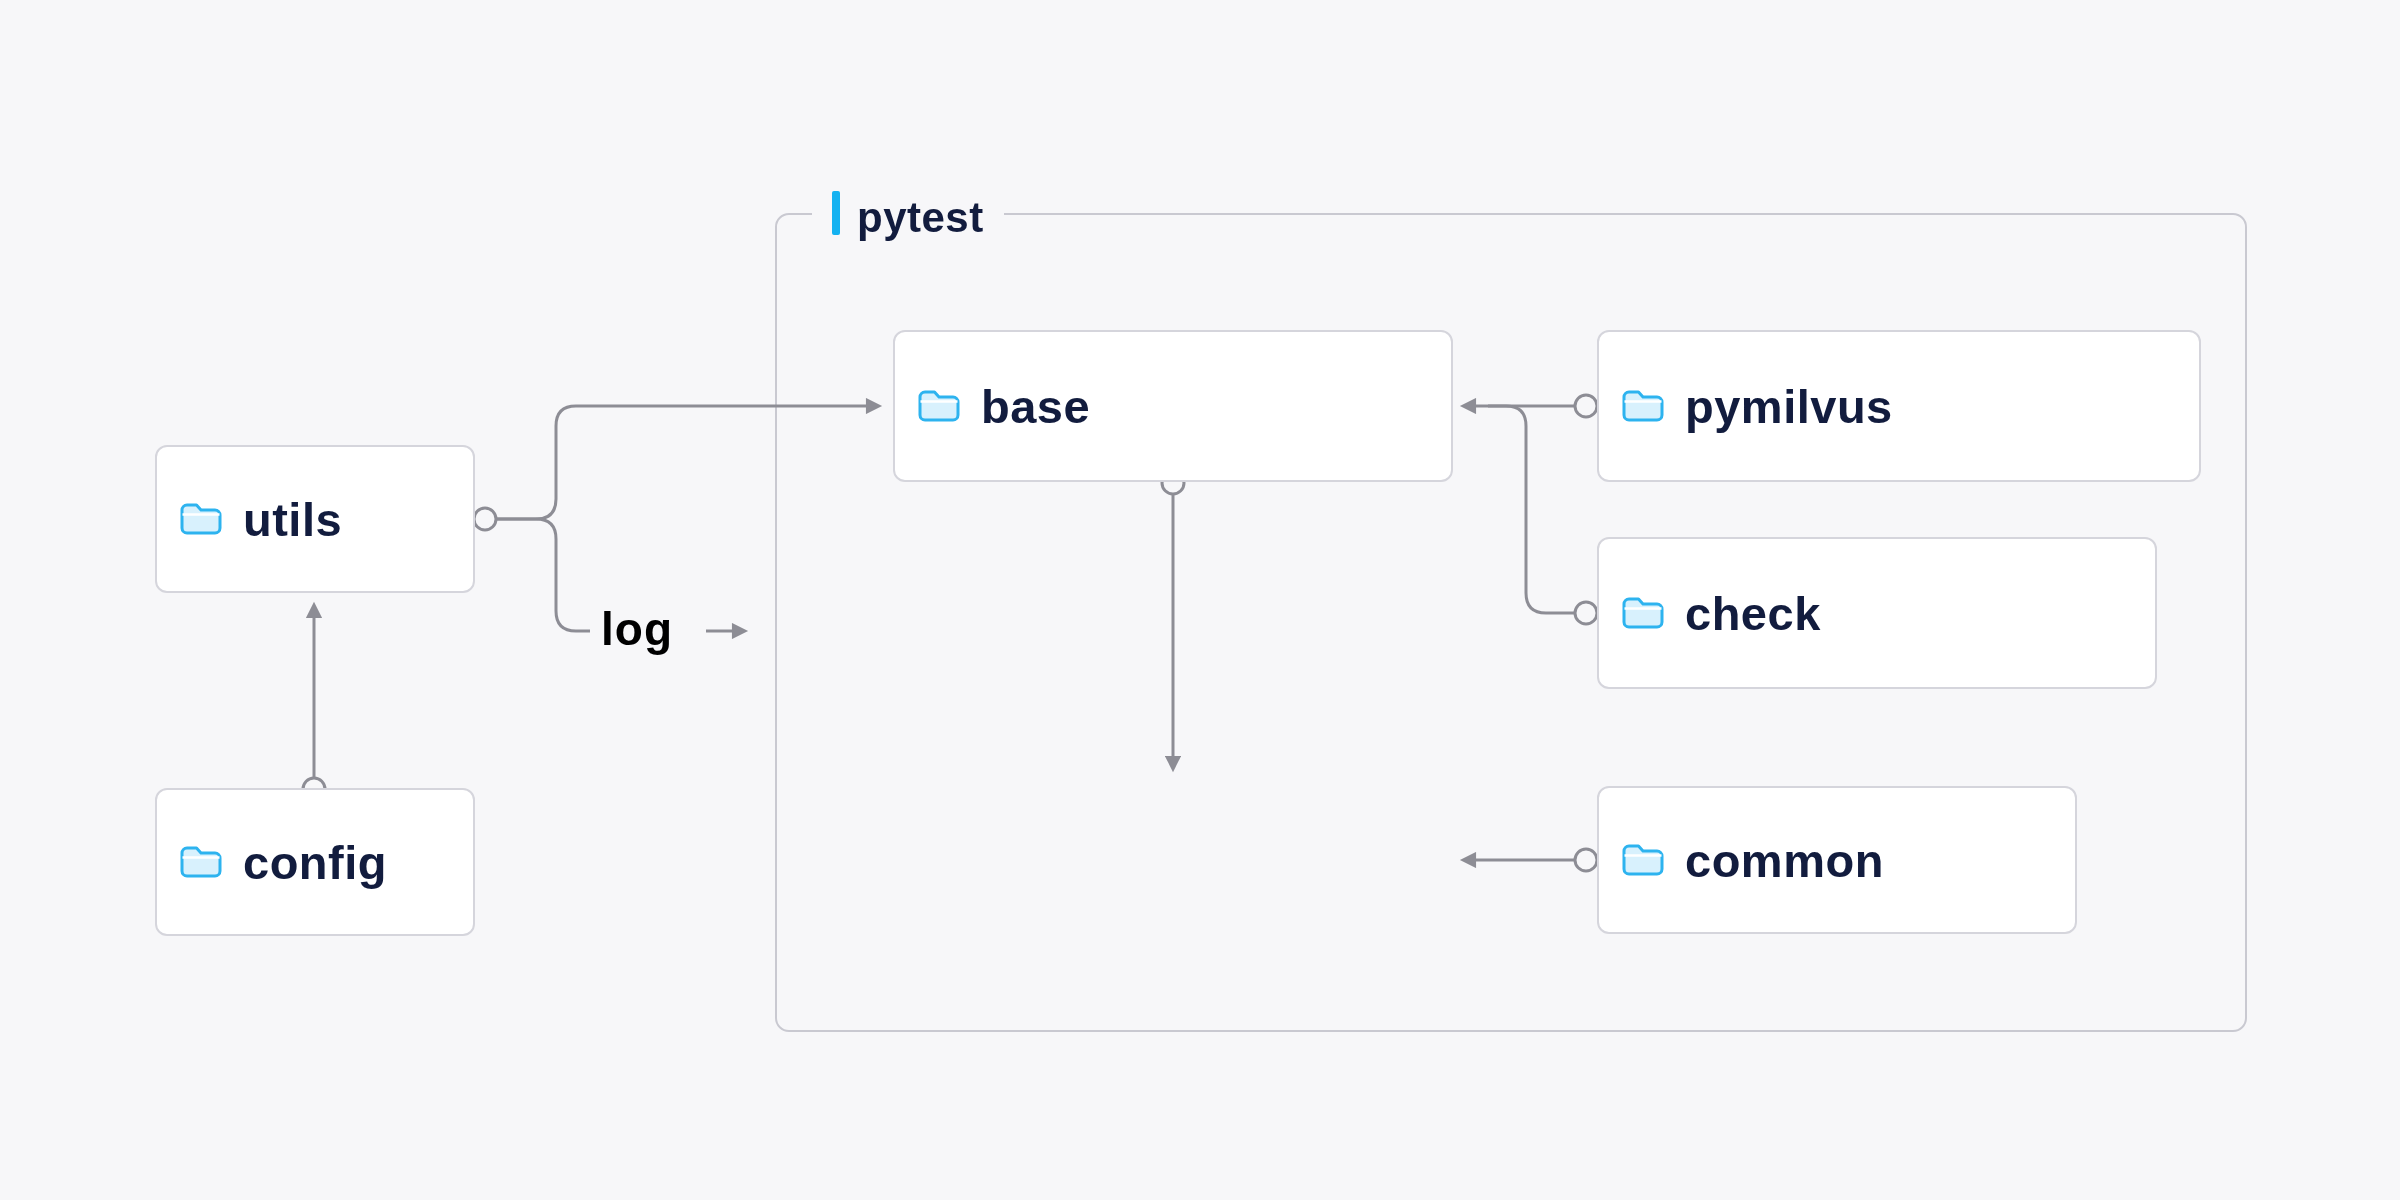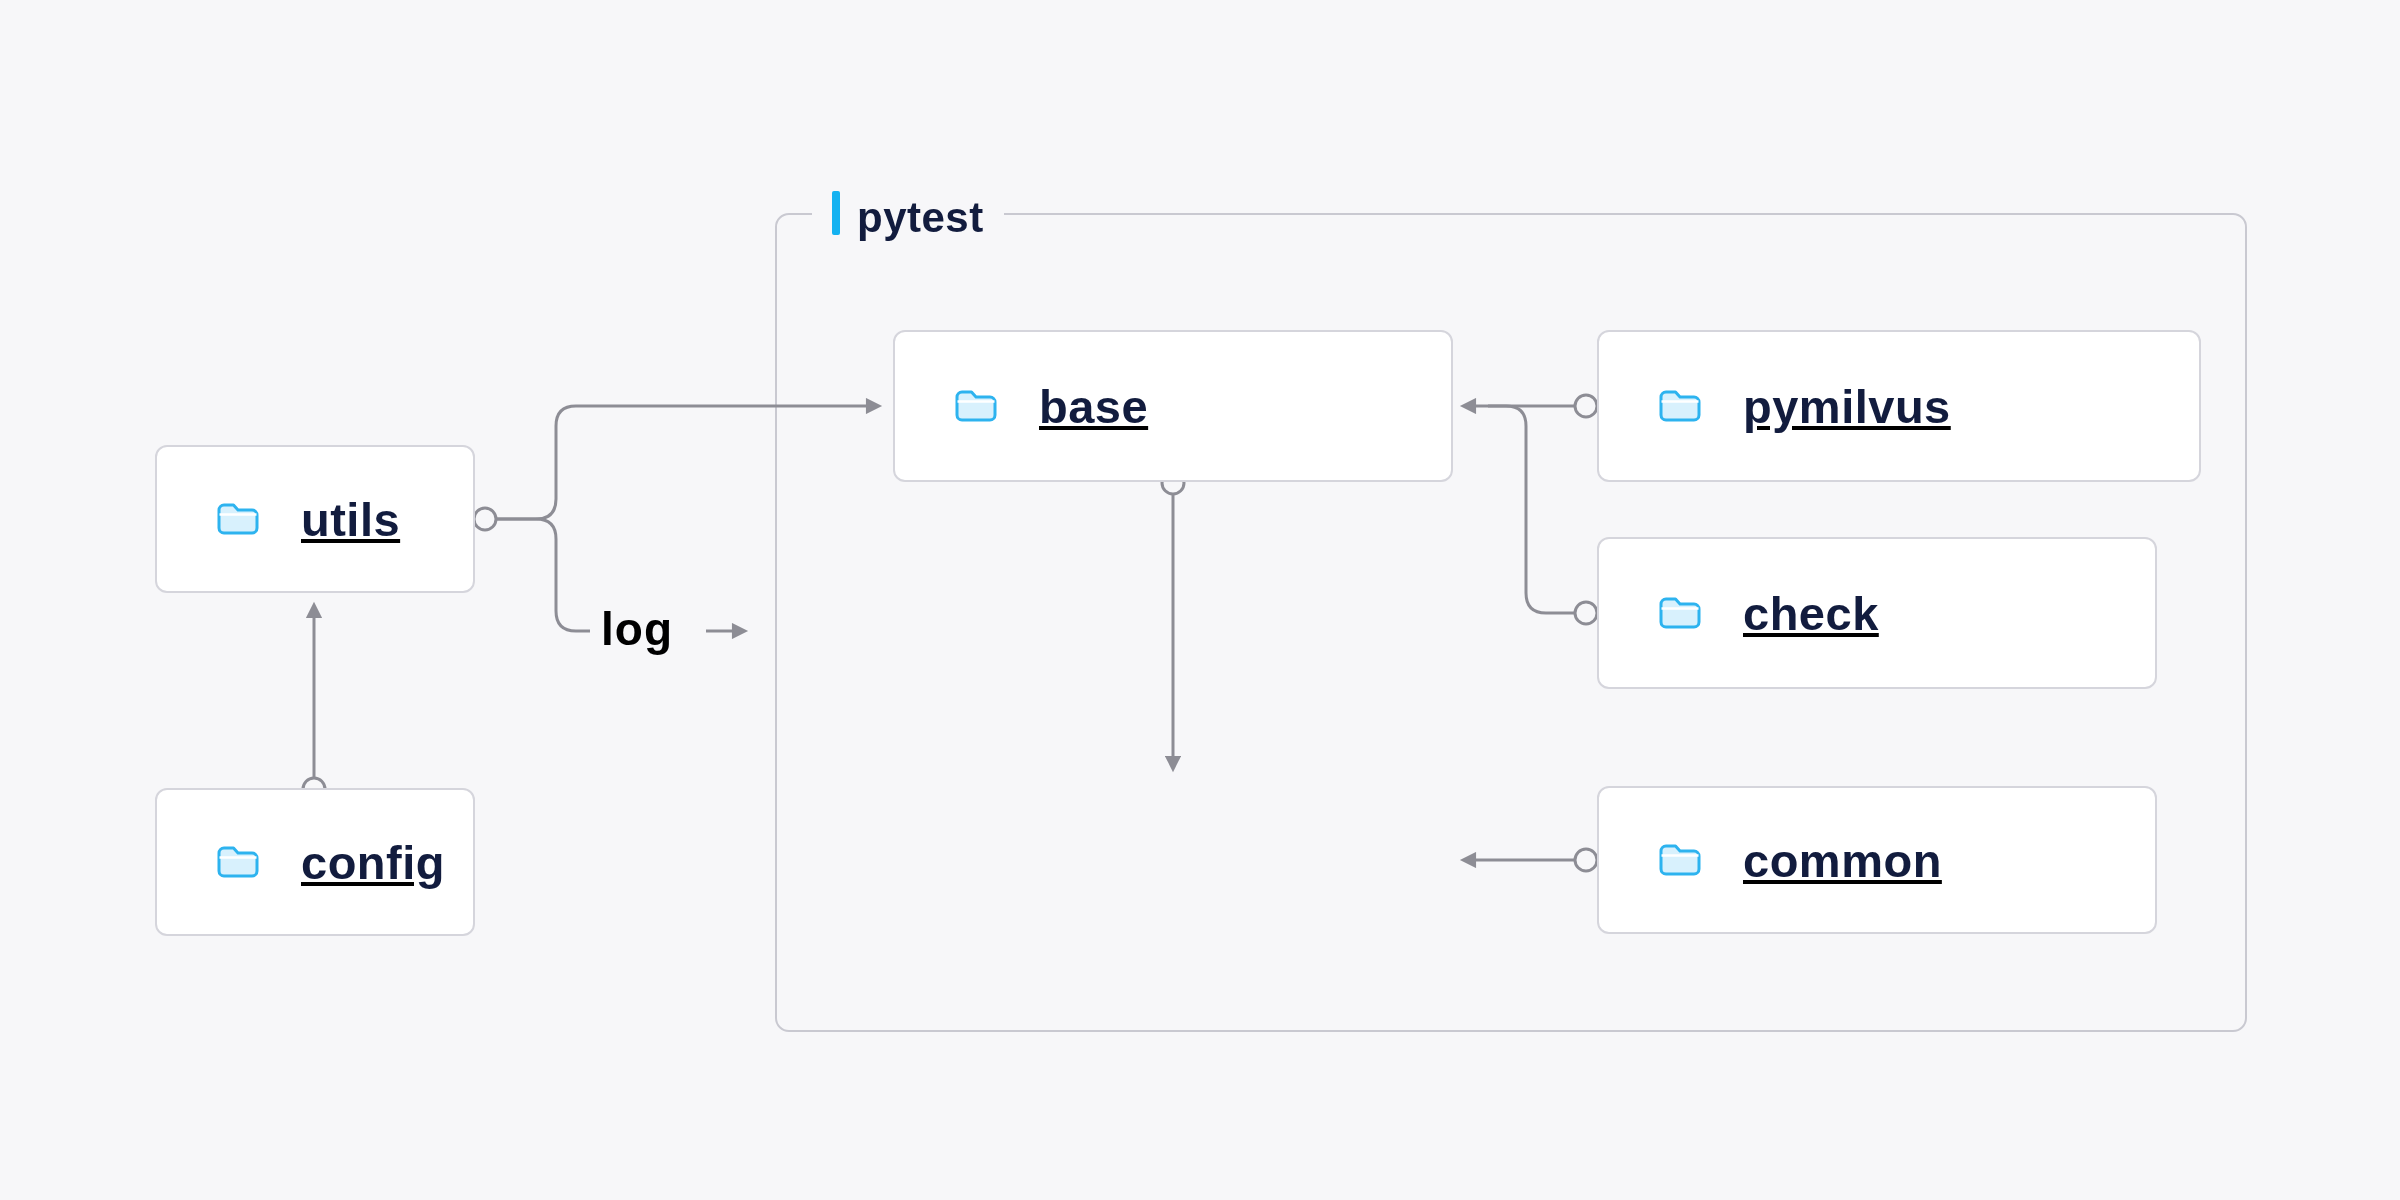--- a/index.html
+++ b/index.html
@@ -62,25 +62,24 @@
     letter-spacing:0.5px;
     margin-top:9px;
   }
   .node{
     position:absolute;
     background:#ffffff;
     border:2px solid #d5d5dc;
     border-radius:12px;
     display:flex;
     align-items:center;
-    padding-left:58px;
-    gap:40px;
+    padding-left:21px;
+    gap:19px;
     box-sizing:border-box;
     z-index:2;
-    text-decoration:underline;
   }
   .node-label{
     font-size:47px;
     font-weight:600;
     color:#121c3e;
     letter-spacing:0.5px;
   }
   .folder{
     display:inline-flex;
     align-items:center;
@@ -182,21 +181,21 @@
     <span class="folder">
       <svg width="46" height="40" viewBox="0 0 46 40">
           <path d="M4 11 C4 8.2 6.2 6 9 6 h9.5 l4.5 5 h14 c2.8 0 5 2.2 5 5 v13 c0 2.8 -2.2 5 -5 5 H9 c-2.8 0 -5 -2.2 -5 -5 Z" fill="#d8f1fd" stroke="#2db3ef" stroke-width="3" stroke-linejoin="round"></path>
           <path d="M4.5 15.5 H41.5" stroke="#ffffff" stroke-width="2.5"></path>
         </svg>
     </span>
     <span class="node-label">check</span>
   </div>
 
 
-  <div class="node" style="left:1597px;top:786px;width:560px;height:148px">
+  <div class="node" style="left:1597px;top:786px;width:480px;height:148px">
     <span class="folder">
       <svg width="46" height="40" viewBox="0 0 46 40">
           <path d="M4 11 C4 8.2 6.2 6 9 6 h9.5 l4.5 5 h14 c2.8 0 5 2.2 5 5 v13 c0 2.8 -2.2 5 -5 5 H9 c-2.8 0 -5 -2.2 -5 -5 Z" fill="#d8f1fd" stroke="#2db3ef" stroke-width="3" stroke-linejoin="round"></path>
           <path d="M4.5 15.5 H41.5" stroke="#ffffff" stroke-width="2.5"></path>
         </svg>
     </span>
     <span class="node-label">common</span>
   </div>
 
 </div>

